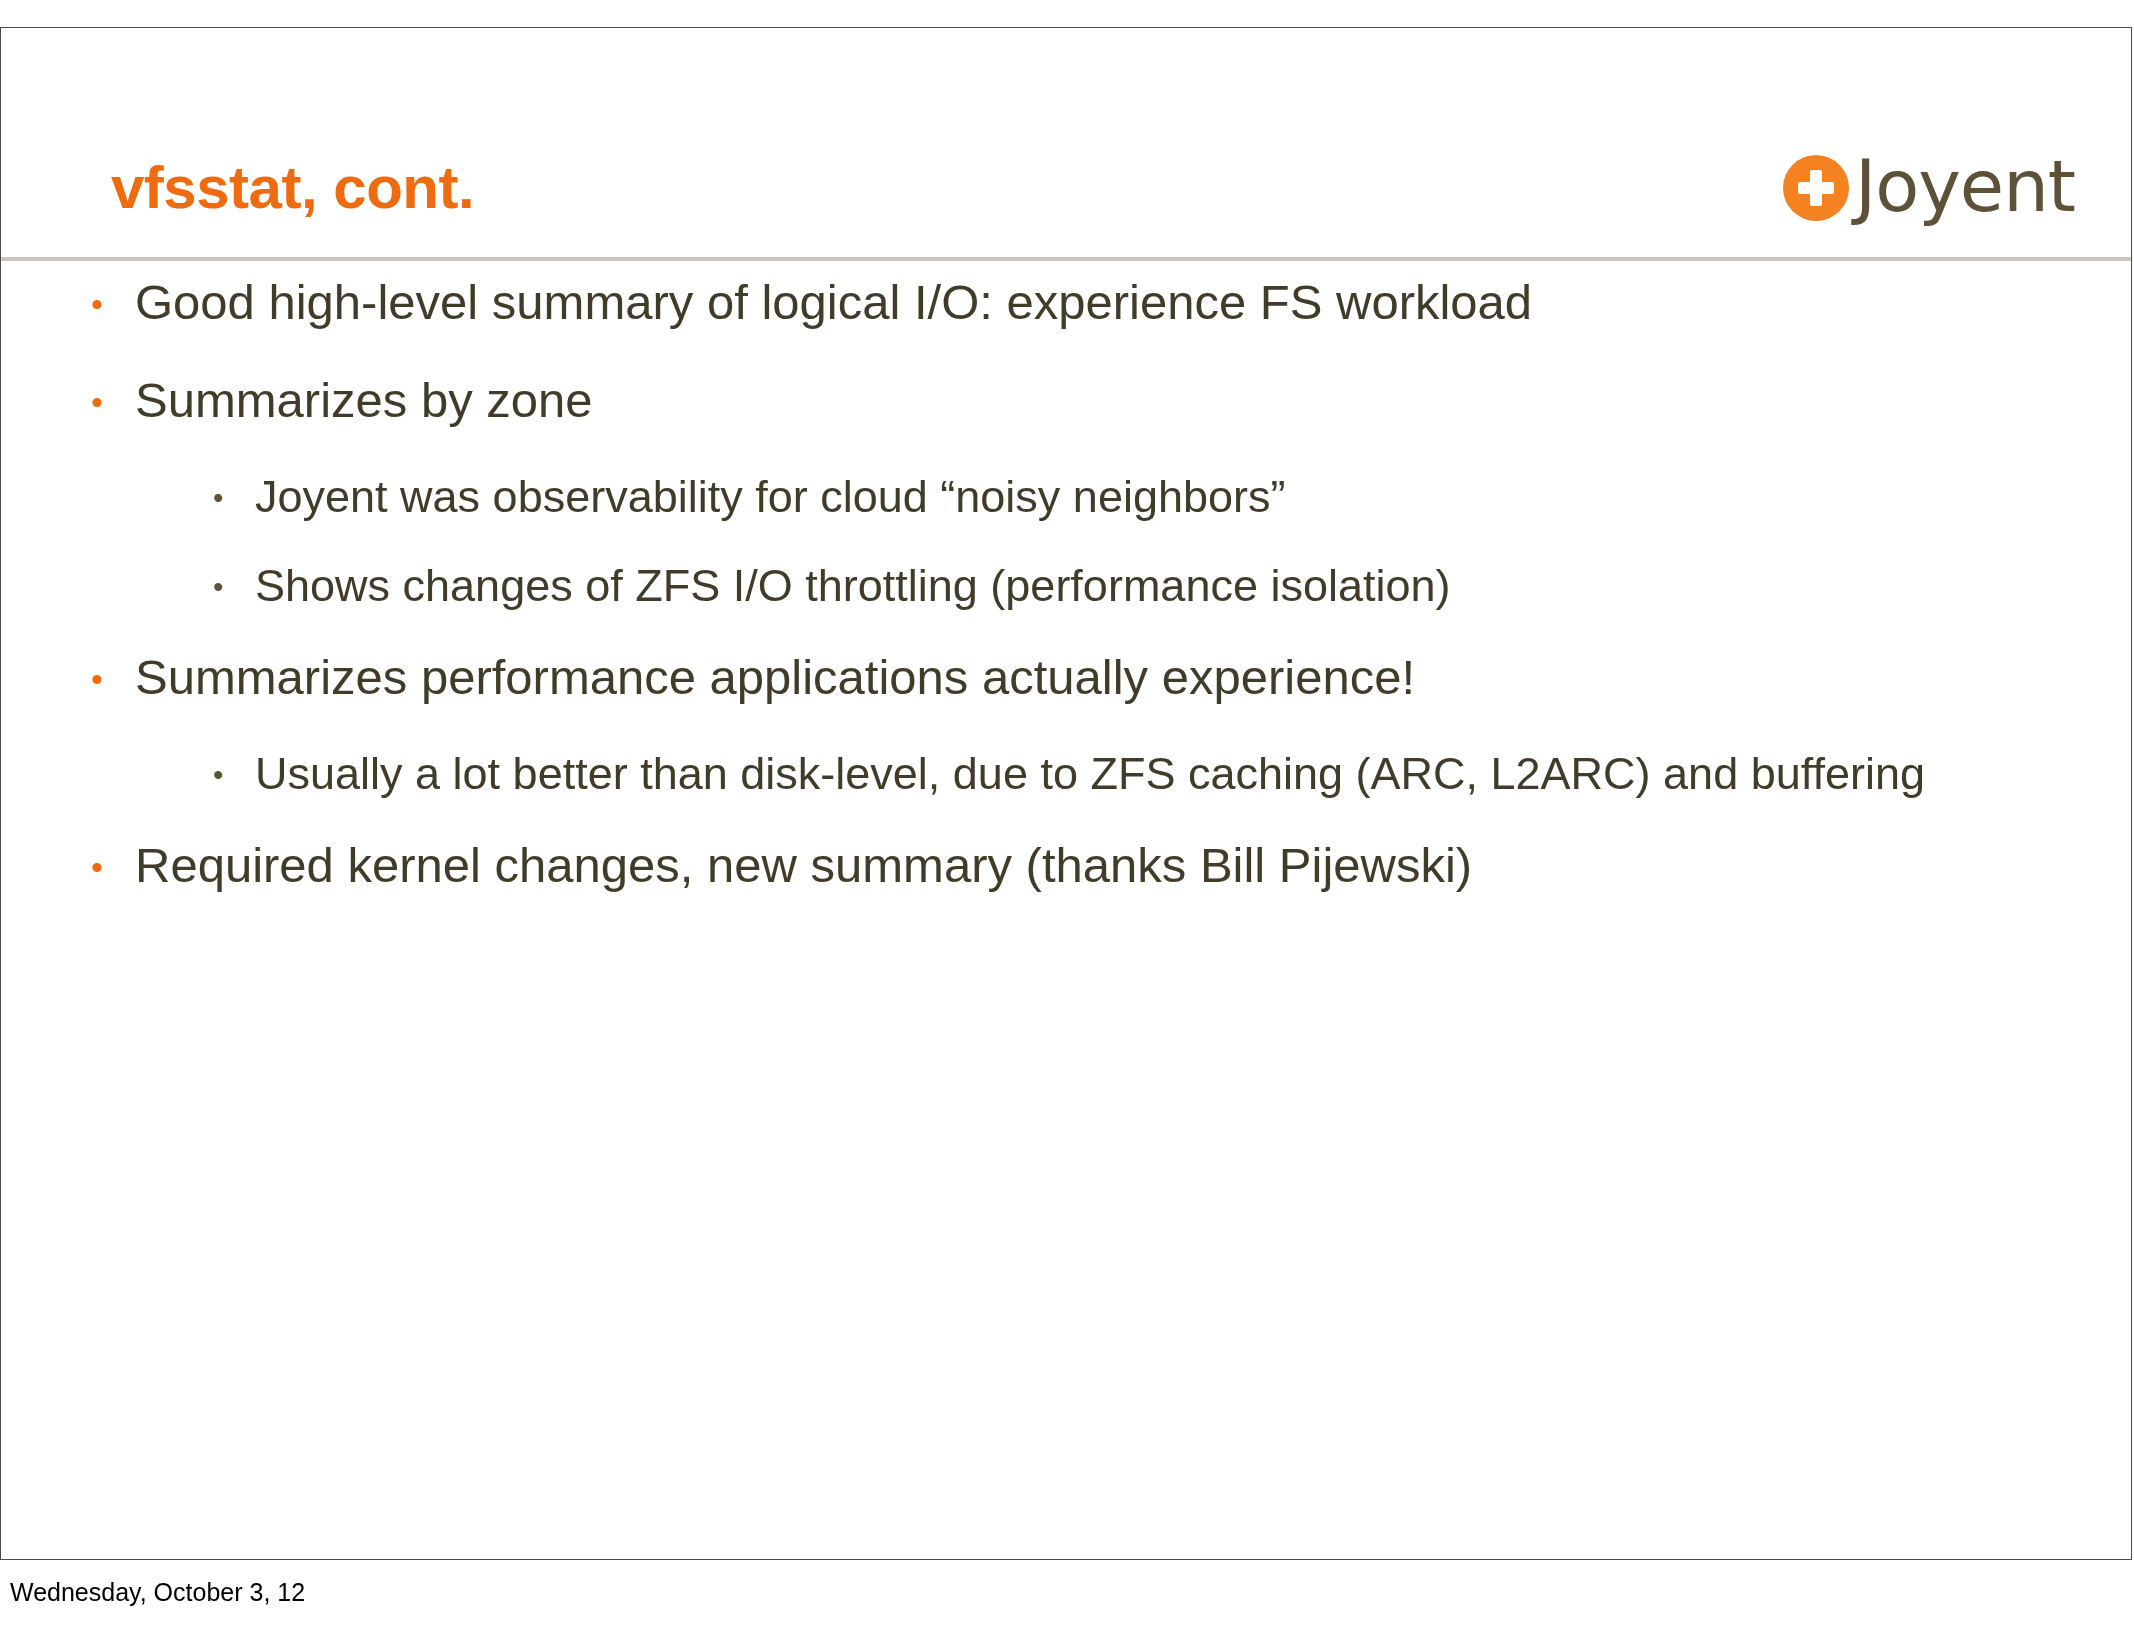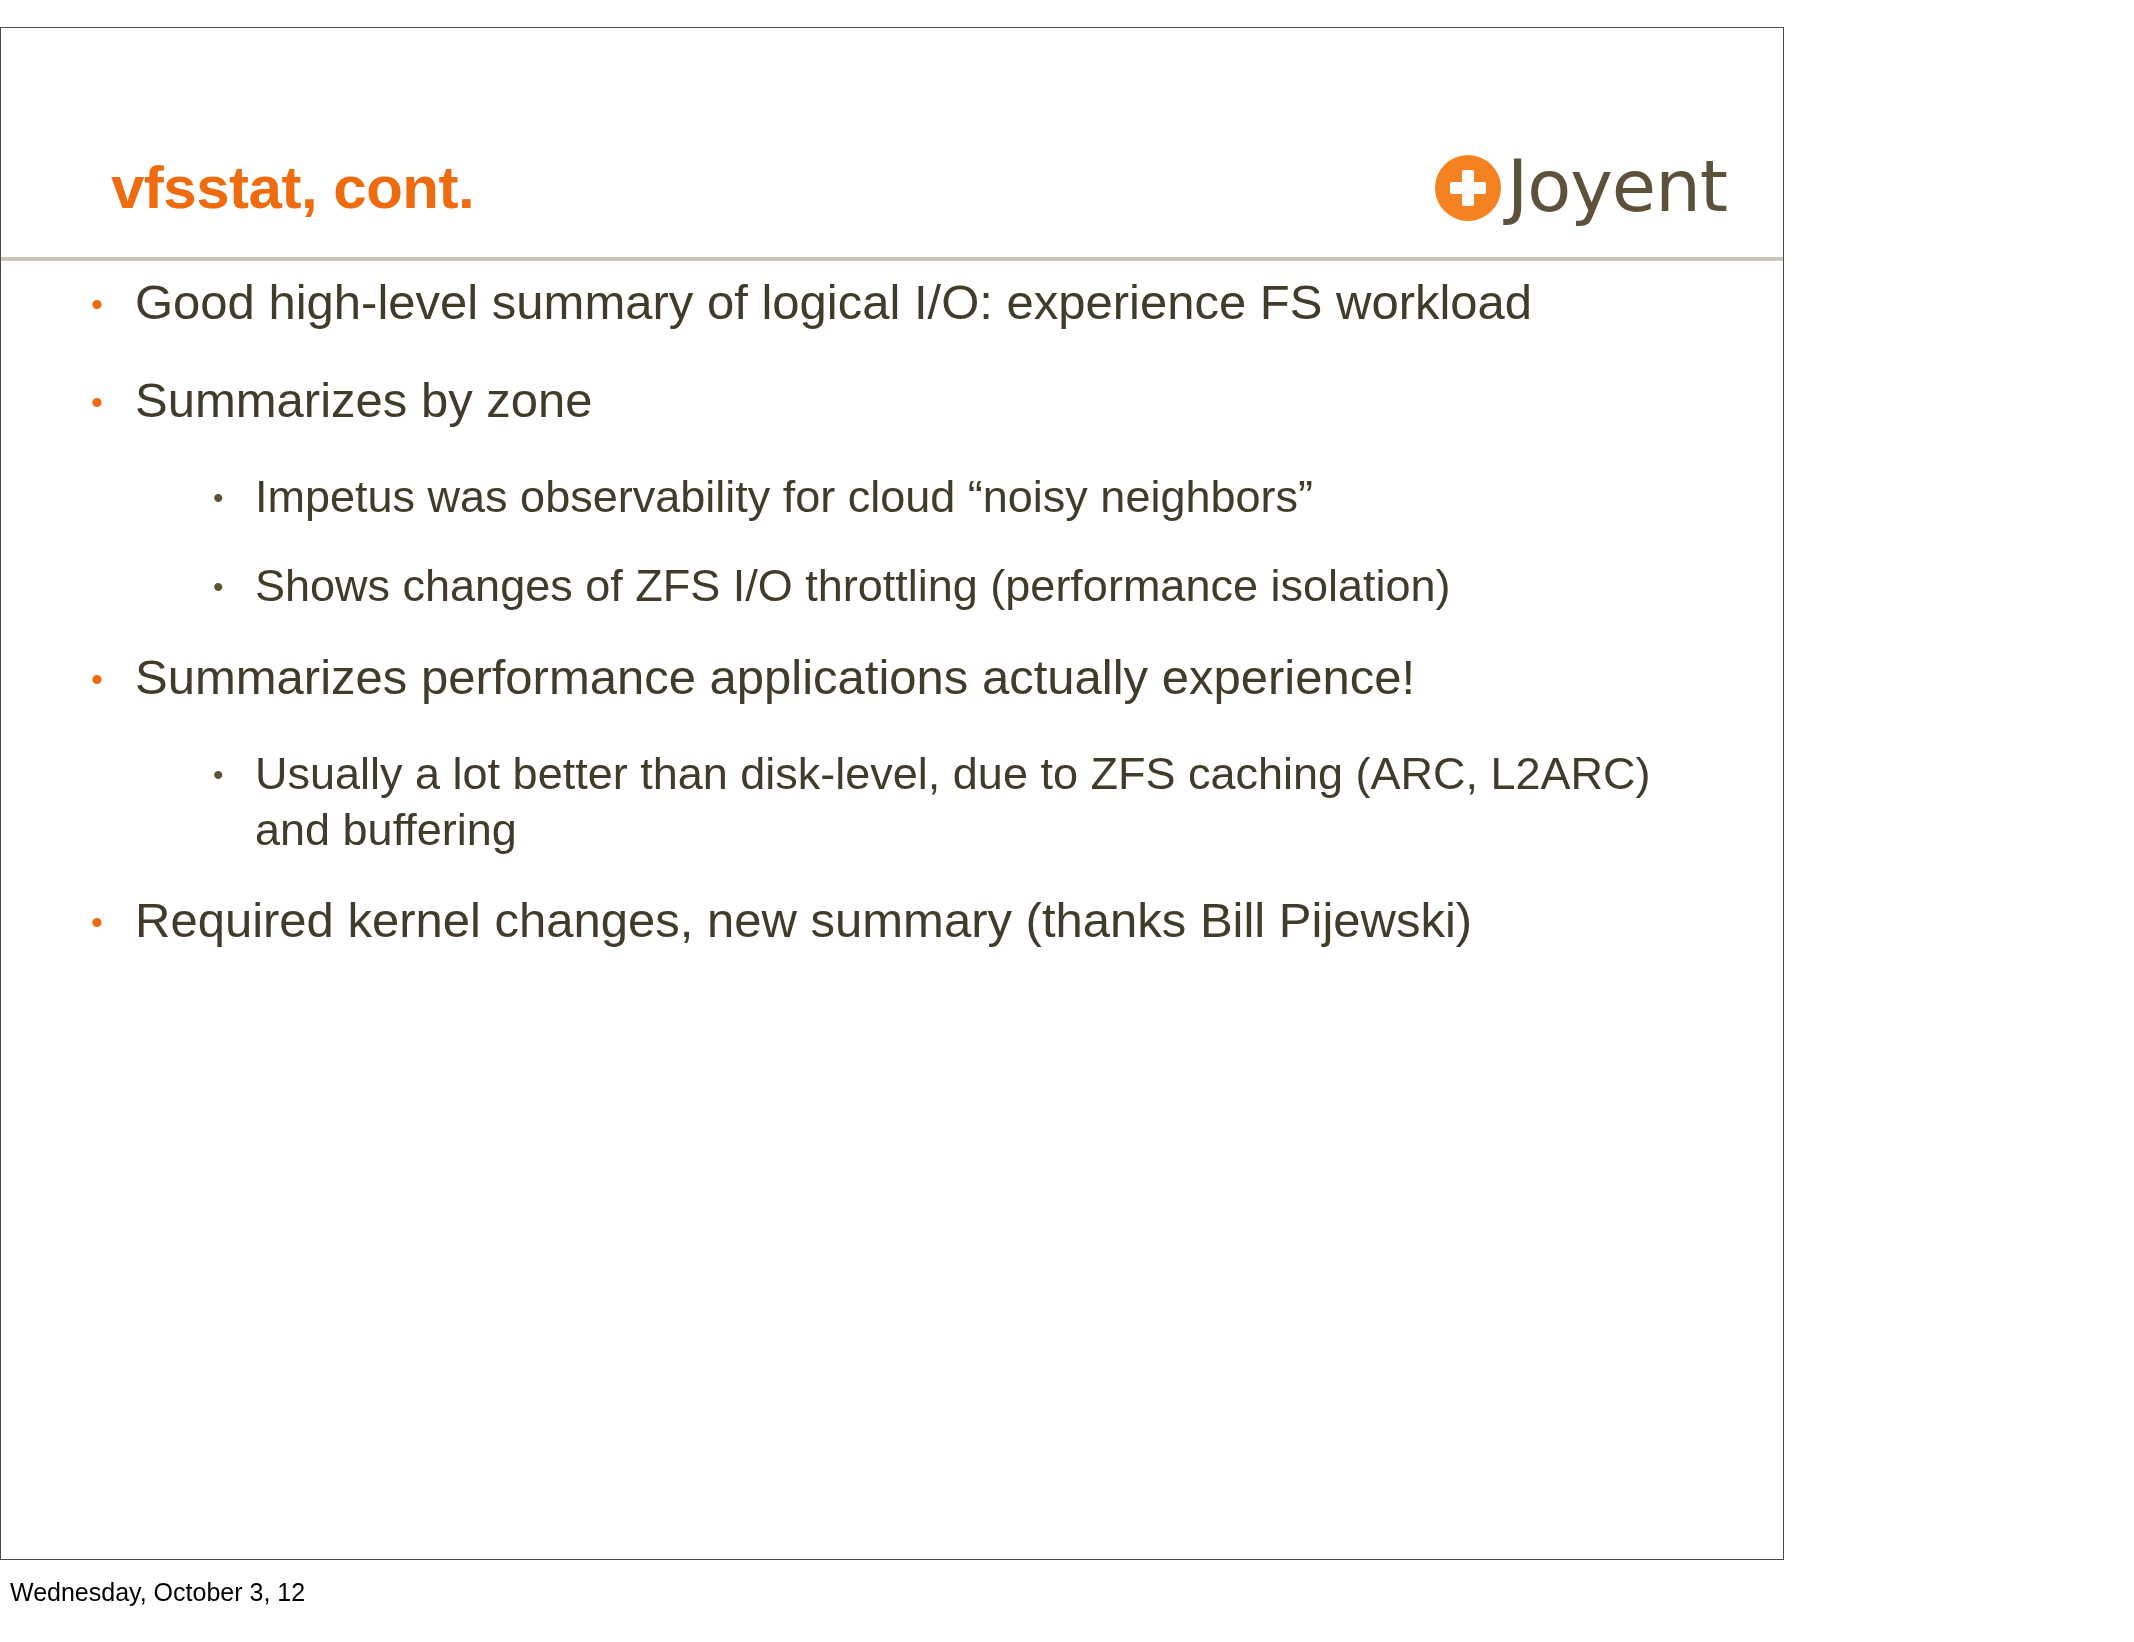--- a/index.html
+++ b/index.html
@@ -12,21 +12,21 @@
     height: 1642px;
     font-family: "Liberation Sans", sans-serif;
     overflow: hidden;
   }
 
   
   .slide-frame {
     position: absolute;
     left: 0px;
     top: 27px;
-    width: 1784px;
+    width: 2132px;
     height: 1533px;
     background: #ffffff;
     border: 1px solid #4a4a4a;
     box-sizing: border-box;
     overflow: hidden;
   }
 
   
   .slide-header {
     position: absolute;
@@ -189,21 +189,21 @@
       <span class="btext">Good high-level summary of logical I/O: experience FS workload</span>
     </div>
 
     <div class="bullet level1">
       <span class="dot">•</span>
       <span class="btext">Summarizes by zone</span>
     </div>
 
     <div class="bullet level2">
       <span class="dot">•</span>
-      <span class="btext">Impetus was observability for cloud “noisy neighbors”</span>
+      <span class="btext">Joyent was observability for cloud “noisy neighbors”</span>
     </div>
 
     <div class="bullet level2">
       <span class="dot">•</span>
       <span class="btext">Shows changes of ZFS I/O throttling (performance isolation)</span>
     </div>
 
     <div class="bullet level1">
       <span class="dot">•</span>
       <span class="btext">Summarizes performance applications actually experience!</span>

